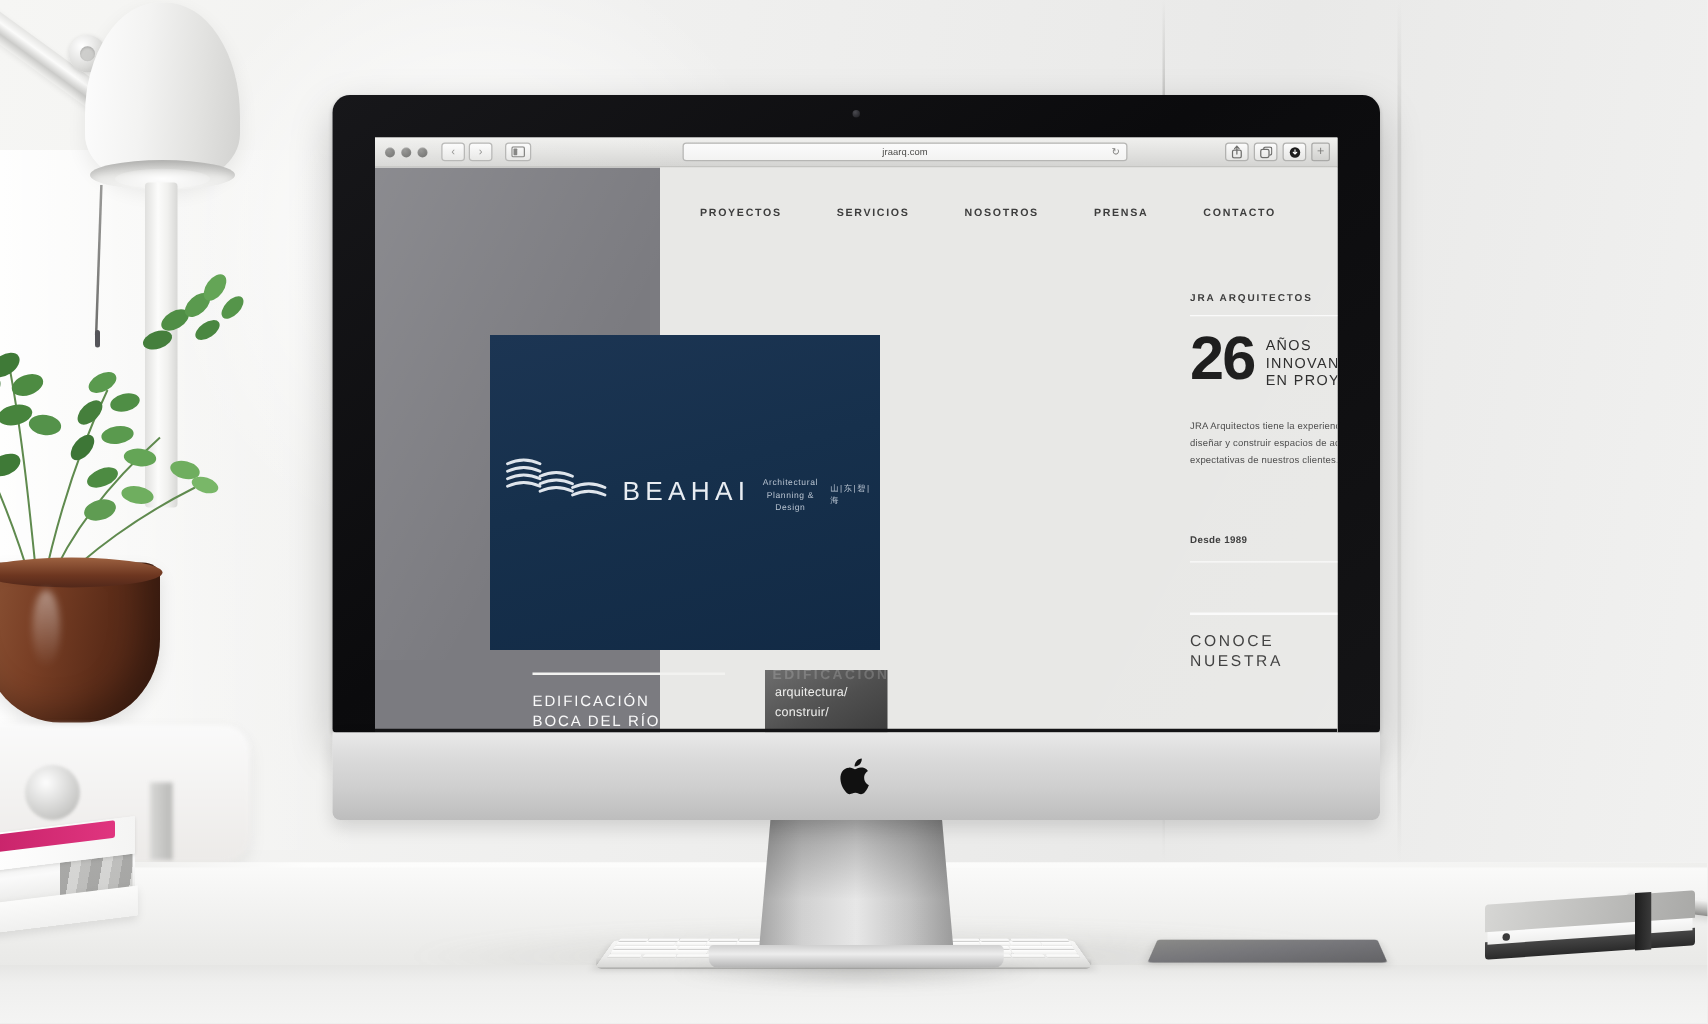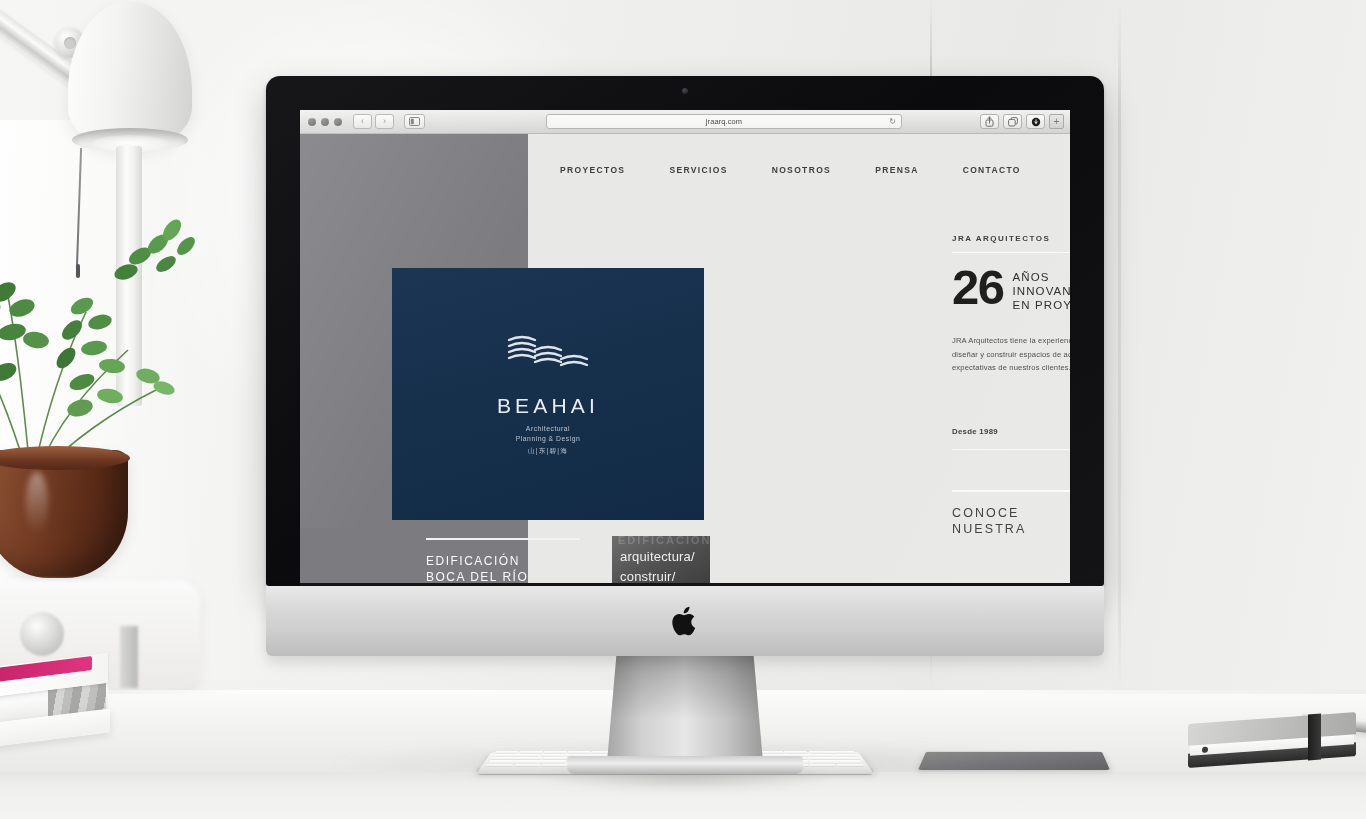--- a/index.html
+++ b/index.html
@@ -342,21 +342,21 @@
   }
   .nav a {
     font-size:8.5px; letter-spacing:1.35px; color:#3e3e3e;
     text-decoration:none; font-weight:bold; white-space:nowrap;
   }
 
   
   .hero-panel {
     position:absolute; left:92px; top:134px; width:312px; height:252px;
     background:linear-gradient(165deg,#1c3553 0%,#16304c 45%,#122a45 100%);
-    display:flex; flex-direction:column; align-items:center; justify-content:center;
+    display:flex; flex-direction:row; align-items:center; justify-content:center;
     z-index:3;
   }
   .logo-mark { width:106px; height:46px; margin-bottom:16px; }
   .brand {
     font-size:21px; letter-spacing:4.2px; color:#e9edf2; font-weight:300;
   }
   .brand-sub {
     margin-top:6px; font-size:6.8px; color:#b9c4d1; letter-spacing:.5px;
     text-align:center; line-height:1.5;
   }
@@ -411,21 +411,21 @@
     font-size:12px; letter-spacing:1.5px; color:#fafafa; line-height:1.38;
     z-index:4;
   }
   .thumb {
     position:absolute; left:312px; bottom:0; width:98px; height:50px;
     background:linear-gradient(150deg,#6e6e6e,#4f4f4f 55%,#3d3d3d);
     z-index:4; overflow:hidden;
   }
   .thumb-txt {
     position:absolute; left:8px; top:11px;
-    font-size:13px; color:#f0f0ee; line-height:1.55; letter-spacing:.2px;
+    font-size:10px; color:#f0f0ee; line-height:1.55; letter-spacing:.2px;
   }
   .thumb-ghost {
     position:absolute; left:6px; top:-2px; font-size:11px; color:rgba(255,255,255,.18);
     letter-spacing:2px; font-weight:bold;
   }
   .page-bottom-edge {
     position:absolute; left:0; bottom:0; width:100%; height:3px;
     background:#141416; z-index:9;
   }
 

